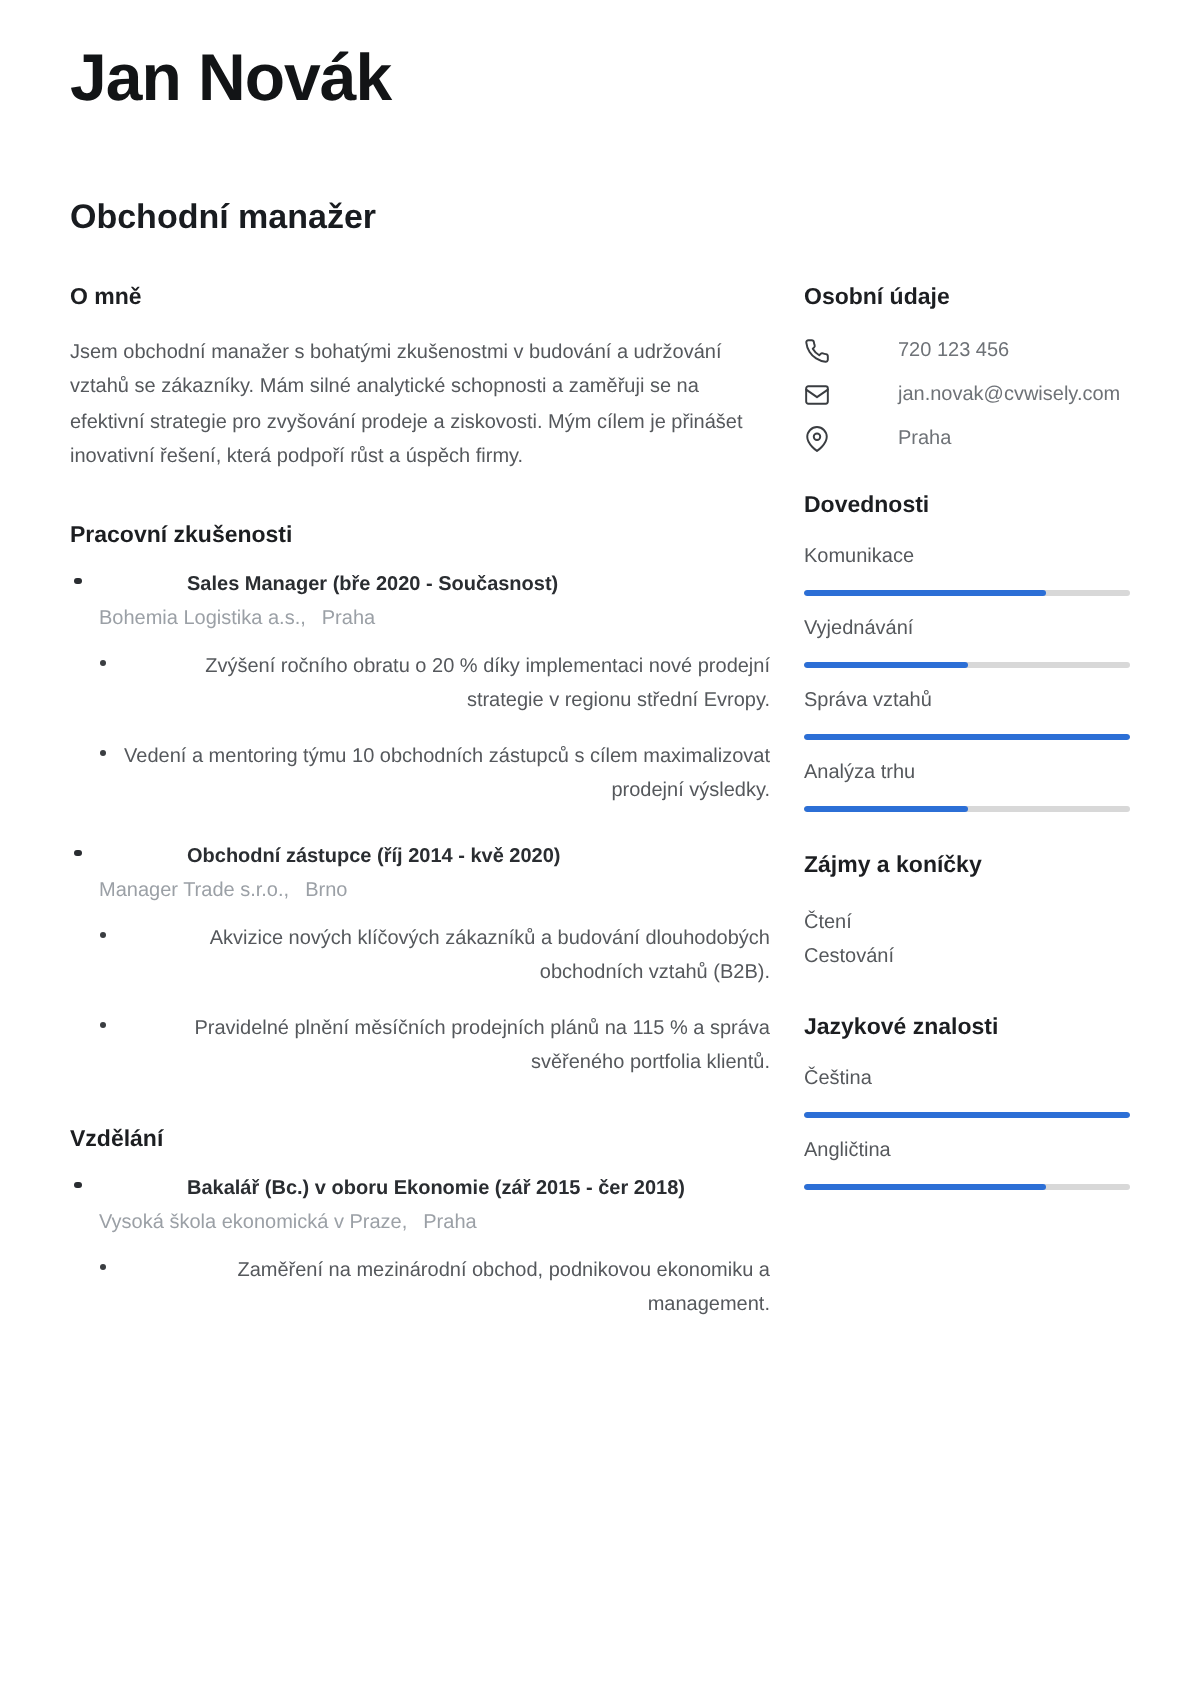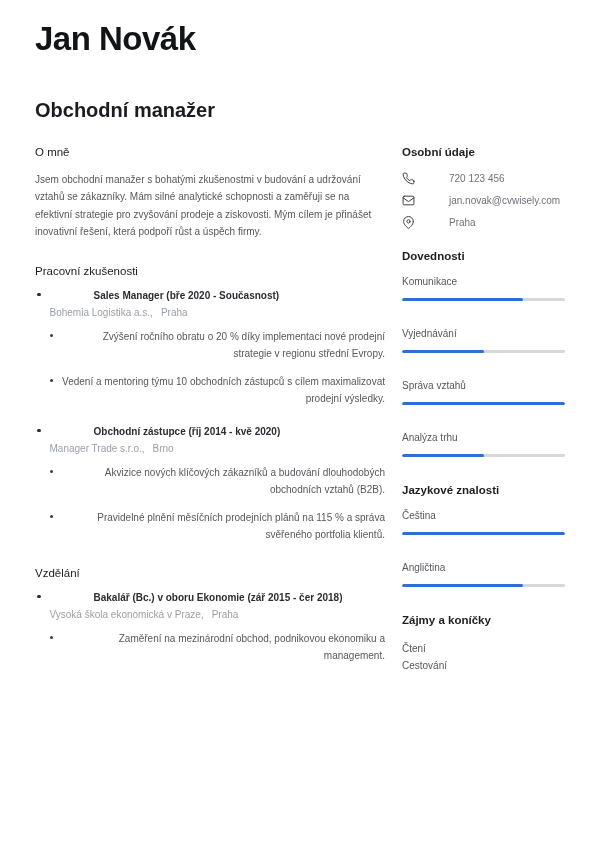--- a/index.html
+++ b/index.html
@@ -16,34 +16,34 @@
   }
   .name {
     font-size: 33px;
     font-weight: bold;
     color: #121416;
     letter-spacing: -0.5px;
     line-height: 1.05;
   }
   .job-title {
     margin-top: 42px;
-    font-size: 20px;
+    font-size: 17px;
     font-weight: bold;
     color: #191c20;
   }
   .columns {
     display: flex;
     margin-top: 24px;
   }
   .main-col { width: 350px; }
   .side-col { margin-left: 17px; width: 163px; }
 
   .section-heading {
     font-size: 11.5px;
-    font-weight: normal;
+    font-weight: bold;
     color: #1c1e21;
     margin-bottom: 13px;
   }
   .about-text {
     font-size: 10px;
     line-height: 17.5px;
     color: #55585c;
     margin-bottom: 16px;
   }
   .section { margin-bottom: 24px; }
@@ -107,21 +107,21 @@
     stroke: #3a3d41;
     fill: none;
     stroke-width: 1.8;
     stroke-linecap: round;
     stroke-linejoin: round;
   }
   .contact-row .contact-text {
     font-size: 10px;
     color: #6e7277;
   }
-  .meter-item { margin-bottom: 27px; }
+  .meter-item { margin-bottom: 11px; }
   .meter-label {
     font-size: 10px;
     color: #55585c;
     margin-bottom: 11px;
   }
   .meter-track {
     width: 100%;
     height: 3px;
     background: #d8d8d8;
     border-radius: 2px;
@@ -269,36 +269,36 @@
         </div>
         <div class="meter-item">
           <div class="meter-label">Analýza trhu</div>
           <div class="meter-track">
               <div class="meter-fill" style="width: 50%;"></div>
             </div>
         </div>
       </div>
 
       <div class="side-section">
-        <div class="side-heading">Jazykové znalosti</div>
-        <div class="meter-item">
-          <div class="meter-label">Čeština</div>
-          <div class="meter-track">
-              <div class="meter-fill" style="width: 100%;"></div>
-            </div>
-        </div>
-        <div class="meter-item">
-          <div class="meter-label">Angličtina</div>
-          <div class="meter-track">
-              <div class="meter-fill" style="width: 74%;"></div>
-            </div>
-        </div>
-      </div>
-
-      <div class="side-section">
         <div class="side-heading">Zájmy a koníčky</div>
         <div class="hobby-item">Čtení</div>
         <div class="hobby-item">Cestování</div>
       </div>
 
+      <div class="side-section">
+        <div class="side-heading">Jazykové znalosti</div>
+        <div class="meter-item">
+          <div class="meter-label">Čeština</div>
+          <div class="meter-track">
+              <div class="meter-fill" style="width: 100%;"></div>
+            </div>
+        </div>
+        <div class="meter-item">
+          <div class="meter-label">Angličtina</div>
+          <div class="meter-track">
+              <div class="meter-fill" style="width: 74%;"></div>
+            </div>
+        </div>
+      </div>
+
     </div>
   </div>
 </div>
 
 </body></html>

